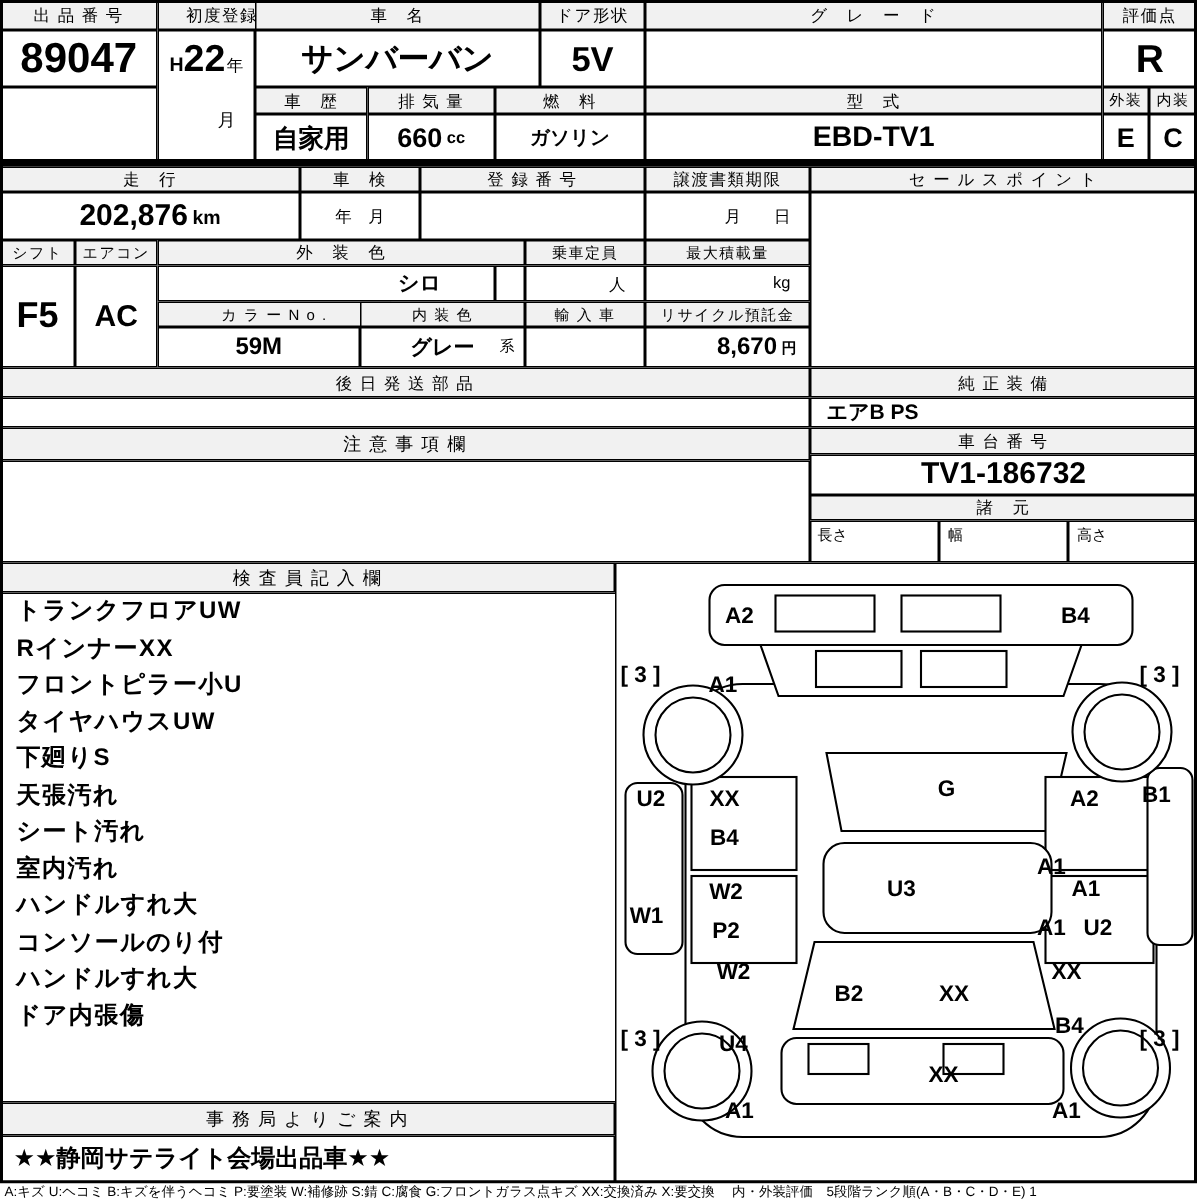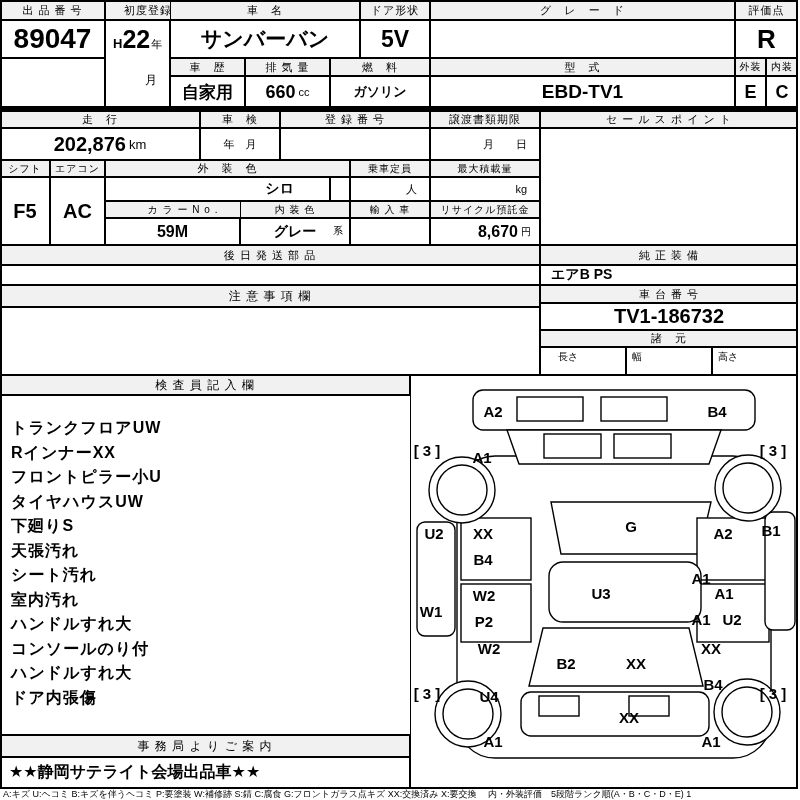--- a/index.html
+++ b/index.html
@@ -6,21 +6,21 @@
   *{margin:0;padding:0;box-sizing:border-box}
   html,body{width:800px;height:800px}
   body{font-family:"Liberation Sans","DejaVu Sans",sans-serif;background:#fff;color:#000}
   .sheet{position:relative;width:800px;height:800px;background:#fff}
   .cell{position:absolute;border:1px solid #000;background:#fff}
   .lbl{display:flex;align-items:center;justify-content:center;font-size:11px;background:#f1f1f1;letter-spacing:1px;white-space:nowrap}
   .val{display:flex;align-items:center;justify-content:center;font-weight:bold;white-space:nowrap}
   .vright{justify-content:flex-end}
   .vleft{justify-content:flex-start}
   .fs10{font-size:10px}
-  .unit{font-weight:normal;margin-left:3px}
+  .unit{font-weight:bold;margin-left:3px}
   .smallval{display:flex;align-items:center;justify-content:flex-end;font-size:11px;padding-right:12px}
   .thick{position:absolute;left:0;top:106px;width:798px;height:5px;background:#000}
   .frame{position:absolute;left:0;top:0;width:798px;height:789px;border:2px solid #000;pointer-events:none;background:transparent}
   .marker{position:absolute;transform:translate(-50%,-50%);font-size:15px;font-weight:bold;white-space:nowrap;line-height:1}
   .insp-item{font-size:16px;font-weight:bold;line-height:24.5px;padding-left:10px;letter-spacing:1px;white-space:nowrap}
   .legend{position:absolute;left:0;top:789px;width:800px;height:11px;font-size:9px;line-height:11px;padding-left:3px;white-space:nowrap;background:#fff}
 </style>
 </head>
 <body>
 
@@ -84,21 +84,21 @@
   <div class="cell lbl" style="left:280px;top:111px;width:150px;height:17px">登 録 番 号</div>
   <div class="cell" style="left:280px;top:128px;width:150px;height:32px"></div>
 
   <div class="cell lbl" style="left:430px;top:111px;width:110px;height:17px">譲渡書類期限</div>
   <div class="cell smallval" style="left:430px;top:128px;width:110px;height:32px">月　　日</div>
 
   <div class="cell lbl" style="left:540px;top:111px;width:258px;height:17px">セ ー ル ス ポ イ ン ト</div>
   <div class="cell" style="left:540px;top:128px;width:258px;height:117px"></div>
 
   <div class="cell lbl fs10" style="left:0;top:160px;width:50px;height:17px">シフト</div>
-  <div class="cell val" style="left:0;top:177px;width:50px;height:68px;font-size:20px">F5</div>
+  <div class="cell val" style="left:0;top:177px;width:50px;height:68px;font-size:24px">F5</div>
 
   <div class="cell lbl fs10" style="left:50px;top:160px;width:55px;height:17px">エアコン</div>
   <div class="cell val" style="left:50px;top:177px;width:55px;height:68px;font-size:20px">AC</div>
 
   <div class="cell lbl" style="left:105px;top:160px;width:245px;height:17px">外　装　色</div>
   <div class="cell val vright" style="left:105px;top:177px;width:225px;height:24px;font-size:14px;padding-right:35px">シロ</div>
   <div class="cell" style="left:330px;top:177px;width:20px;height:24px"></div>
 
   <div class="cell lbl fs10" style="left:350px;top:160px;width:80px;height:17px">乗車定員</div>
   <div class="cell smallval" style="left:350px;top:177px;width:80px;height:24px">人</div>
@@ -130,26 +130,26 @@
   <div class="cell lbl" style="left:540px;top:245px;width:258px;height:20px">純 正 装 備</div>
   <div class="cell val vleft" style="left:540px;top:265px;width:258px;height:20px;font-size:14px;padding-left:10px">エアB PS</div>
 
   <div class="cell lbl" style="left:0;top:285px;width:540px;height:22px;font-size:12px">注 意 事 項 欄</div>
   <div class="cell" style="left:0;top:307px;width:540px;height:68px"></div>
 
   <div class="cell lbl" style="left:540px;top:285px;width:258px;height:18px">車 台 番 号</div>
   <div class="cell val" style="left:540px;top:303px;width:258px;height:27px;font-size:20px">TV1-186732</div>
 
   <div class="cell lbl" style="left:540px;top:330px;width:258px;height:17px">諸　元</div>
-  <div class="cell fs10" style="left:540px;top:347px;width:86px;height:28px;padding:2px 0 0 17px">長さ</div>
+  <div class="cell fs10" style="left:540px;top:347px;width:86px;height:28px;padding:2px 0 0 4px">長さ</div>
   <div class="cell fs10" style="left:626px;top:347px;width:86px;height:28px;padding:2px 0 0 5px">幅</div>
   <div class="cell fs10" style="left:712px;top:347px;width:86px;height:28px;padding:2px 0 16px 5px">高さ</div>
 
   <div class="cell lbl" style="left:0;top:375px;width:410px;height:20px;font-size:12px">検 査 員 記 入 欄</div>
-  <div class="cell" style="left:0;top:395px;width:468px;height:340px;padding-top:20px">
+  <div class="cell" style="left:0;top:395px;width:468px;height:340px;padding-top:0">
       <div class="insp-item">トランクフロアUW</div>
       <div class="insp-item">RインナーXX</div>
       <div class="insp-item">フロントピラー小U</div>
       <div class="insp-item">タイヤハウスUW</div>
       <div class="insp-item">下廻りS</div>
       <div class="insp-item">天張汚れ</div>
       <div class="insp-item">シート汚れ</div>
       <div class="insp-item">室内汚れ</div>
       <div class="insp-item">ハンドルすれ大</div>
       <div class="insp-item">コンソールのり付</div>

